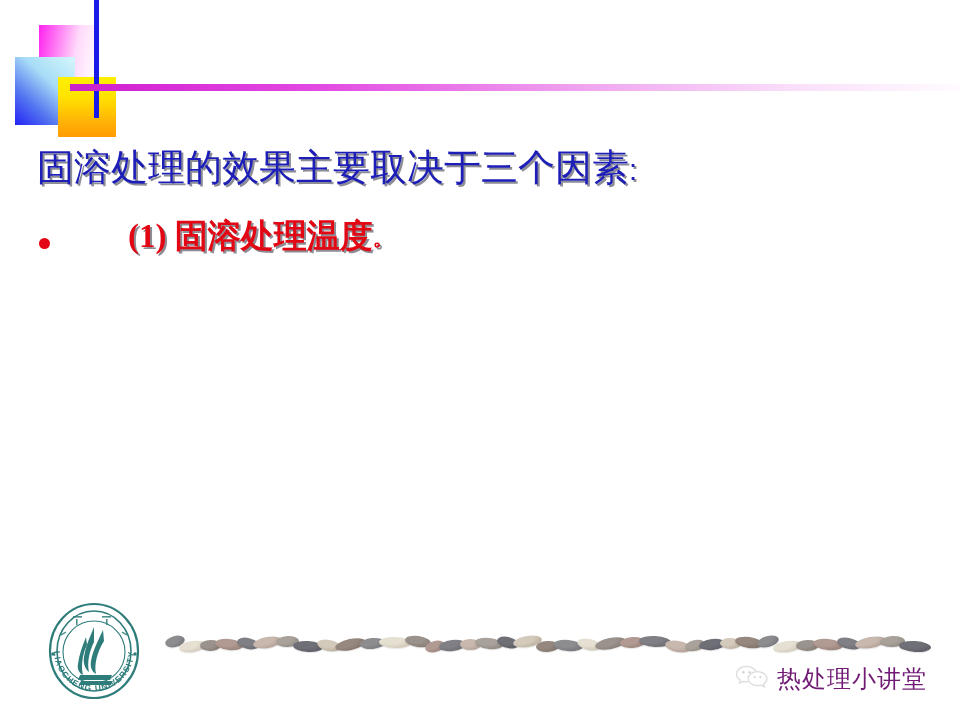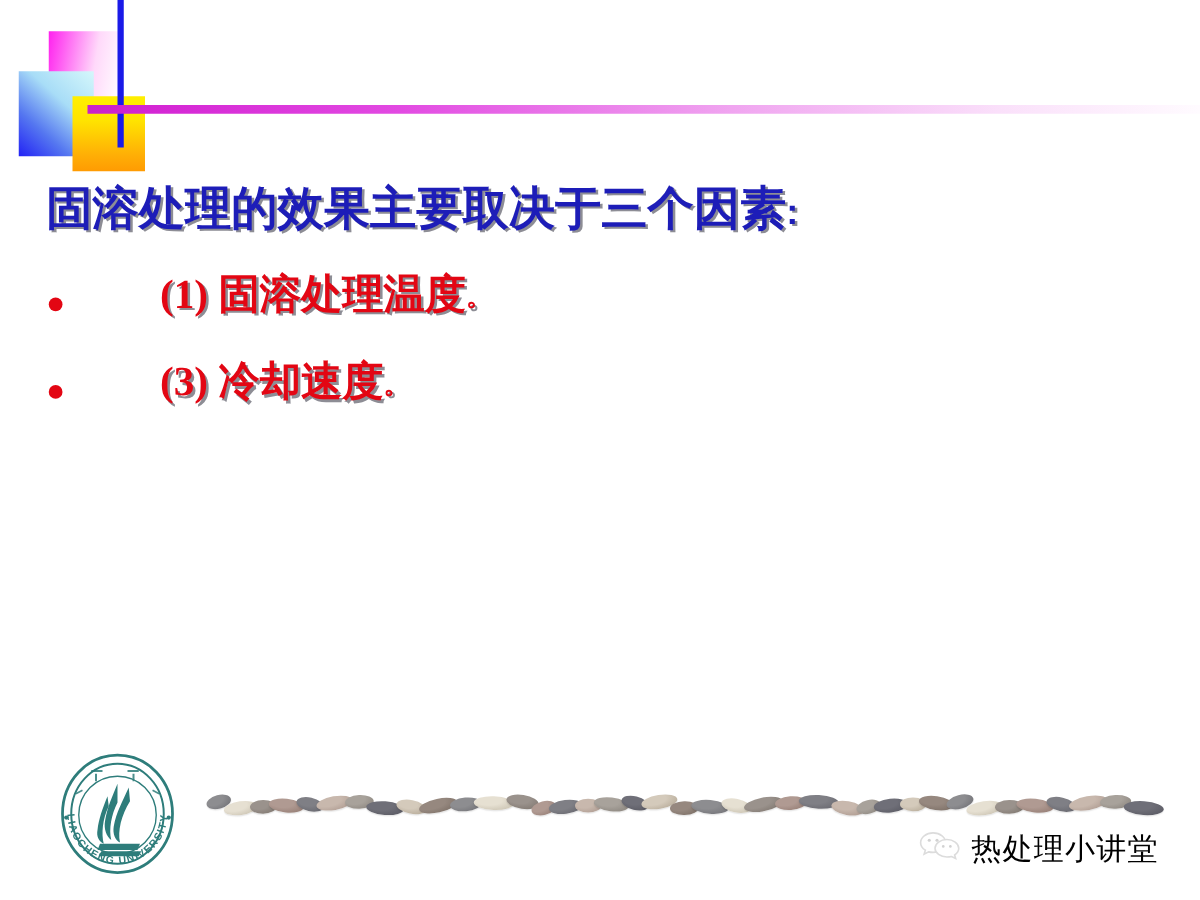--- a/index.html
+++ b/index.html
@@ -55,21 +55,21 @@
     left: 70px; top: 84px;
     width: 890px; height: 7px;
     background: linear-gradient(90deg, #c822c8 0%, #d426d4 6%, #e24ae2 28%, #f0a5f0 58%, #fae0fa 82%, #fffbff 100%);
   }
 
   
   #title {
     position: absolute;
     left: 37px; top: 149px;
     font-size: 37px;
-    font-weight: bold;
+    font-weight: normal;
     color: #1d1db8;
     letter-spacing: 0px;
     white-space: nowrap;
     text-shadow: 2px 2px 0 #8d8d95;
     line-height: 1.05;
   }
   #title .colon {
     font-size: 29px;
     font-family: "Liberation Sans", sans-serif;
   }
@@ -132,21 +132,21 @@
   #watermark {
     position: absolute;
     left: 735px; top: 663px;
     display: flex;
     align-items: center;
     gap: 8px;
   }
   #watermark-text {
     font-family: Liberation Sans, sans-serif;
     font-size: 24px;
-    color: #000000;
+    color: #701a75;
     white-space: nowrap;
     letter-spacing: 1px;
   }
 </style>
 </head>
 <body>
 
 <div id="deco">
   <div class="sq" id="sq-magenta"></div>
   <div class="sq" id="sq-blue"></div>
@@ -163,27 +163,20 @@
 
   <div class="bullet-row">
     <span class="bullet-dot"></span>
     <div class="bullet-text">
       <span class="num">(1)</span>
       <span>固溶处理温度</span><span class="period">。</span>
     </div>
   </div>
 
 
-  <div class="bullet-row">
-    <span class="bullet-dot"></span>
-    <div class="bullet-text">
-      <span class="num">(3)</span>
-      <span>冷却速度</span><span class="period">。</span>
-    </div>
-  </div>
 
 </div>
 
 <div id="seal">
   <svg viewBox="0 0 108 108" width="108" height="108" aria-hidden="true">
     <defs>
       <path id="sealArc" d="M 14,54 A 40,40 0 0 0 94,54"></path>
     </defs>
     <ellipse cx="54" cy="54" rx="44" ry="47" fill="none" stroke="#2e7d7b" stroke-width="2.2"></ellipse>
     <ellipse cx="54" cy="54" rx="37" ry="40" fill="none" stroke="#2e7d7b" stroke-width="1.6"></ellipse>

